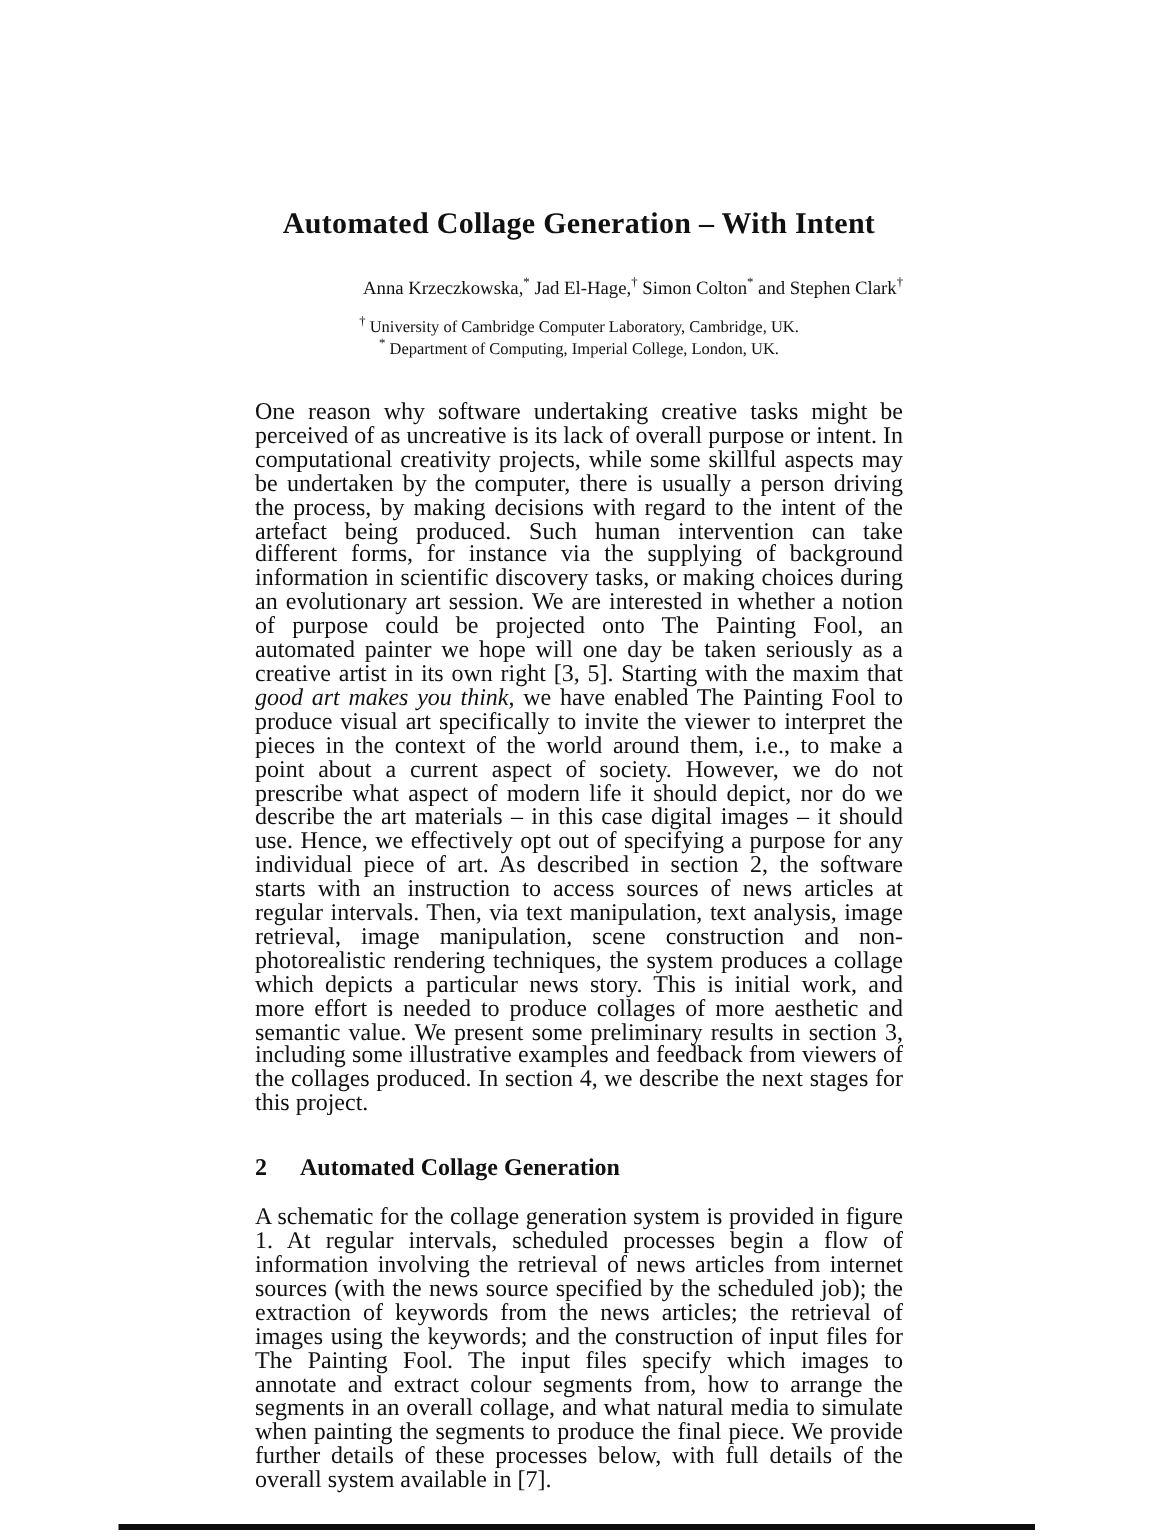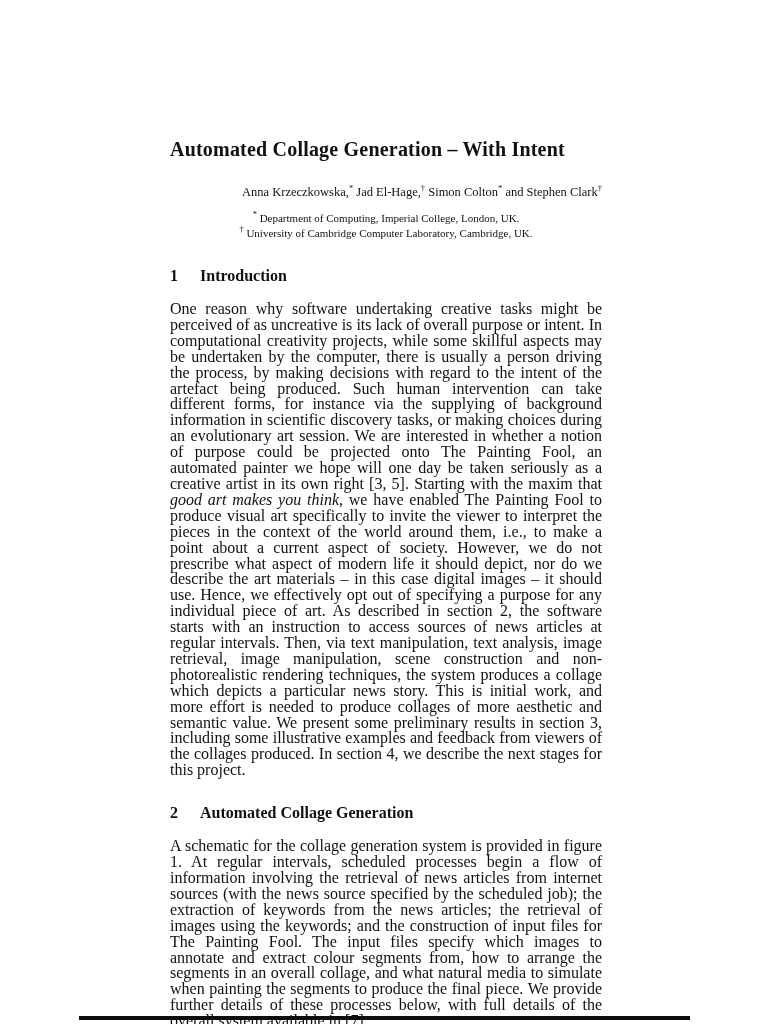--- a/index.html
+++ b/index.html
@@ -14,20 +14,21 @@
   }
   .page {
     position: absolute;
     left: 170px;
     top: 138px;
     width: 432px;
   }
   .title {
     font-size: 20px;
     font-weight: bold;
+    text-align: center;
     letter-spacing: 0.2px;
     margin-bottom: 24px;
   }
   .authors {
     font-size: 12.5px;
     text-align: right;
     margin-bottom: 11px;
   }
   .authors sup, .affil sup {
     font-size: 8.5px;
@@ -68,25 +69,24 @@
 </head>
 <body>
 
 <div class="page">
 
   <h1 class="title">Automated Collage Generation – With Intent</h1>
 
   <div class="authors"><span>Anna Krzeczkowska,</span><sup>*</sup><span> Jad El-Hage,</span><sup>†</sup><span> Simon Colton</span><sup>*</sup><span> and Stephen Clark</span><sup>†</sup></div>
 
   <div class="affils">
+    <div class="affil"><sup>†</sup> <span>University of Cambridge Computer Laboratory, Cambridge, UK.</span></div>
     <div class="affil"><sup>*</sup> <span>Department of Computing, Imperial College, London, UK.</span></div>
-    <div class="affil"><sup>†</sup> <span>University of Cambridge Computer Laboratory, Cambridge, UK.</span></div>
   </div>
 
-  <div class="section-heading"><span class="sec-num">1</span><span class="sec-title">Introduction</span></div>
 
   <p class="body-text"><span>One reason why software undertaking creative tasks might be perceived of as uncreative is its lack of overall purpose or intent. In computational creativity projects, while some skillful aspects may be undertaken by the computer, there is usually a person driving the process, by making decisions with regard to the intent of the artefact being produced. Such human intervention can take different forms, for instance via the supplying of background information in scientific discovery tasks, or making choices during an evolutionary art session. We are interested in whether a notion of purpose could be projected onto The Painting Fool, an automated painter we hope will one day be taken seriously as a creative artist in its own right [3, 5]. Starting with the maxim that </span><em>good art makes you think</em><span>, we have enabled The Painting Fool to produce visual art specifically to invite the viewer to interpret the pieces in the context of the world around them, i.e., to make a point about a current aspect of society. However, we do not prescribe what aspect of modern life it should depict, nor do we describe the art materials – in this case digital images – it should use. Hence, we effectively opt out of specifying a purpose for any individual piece of art. As described in section 2, the software starts with an instruction to access sources of news articles at regular intervals. Then, via text manipulation, text analysis, image retrieval, image manipulation, scene construction and non-photorealistic rendering techniques, the system produces a collage which depicts a particular news story. This is initial work, and more effort is needed to produce collages of more aesthetic and semantic value. We present some preliminary results in section 3, including some illustrative examples and feedback from viewers of the collages produced. In section 4, we describe the next stages for this project.</span></p>
 
   <div class="section-heading"><span class="sec-num">2</span><span class="sec-title">Automated Collage Generation</span></div>
 
   <p class="body-text">A schematic for the collage generation system is provided in figure 1. At regular intervals, scheduled processes begin a flow of information involving the retrieval of news articles from internet sources (with the news source specified by the scheduled job); the extraction of keywords from the news articles; the retrieval of images using the keywords; and the construction of input files for The Painting Fool. The input files specify which images to annotate and extract colour segments from, how to arrange the segments in an overall collage, and what natural media to simulate when painting the segments to produce the final piece. We provide further details of these processes below, with full details of the overall system available in [7].</p>
 
 </div>
 
 <div class="page-bottom-rule"></div>

